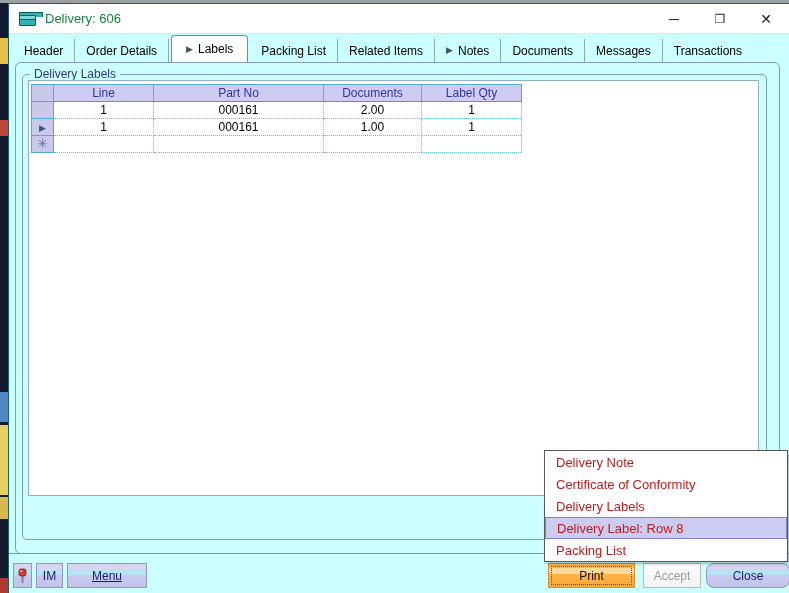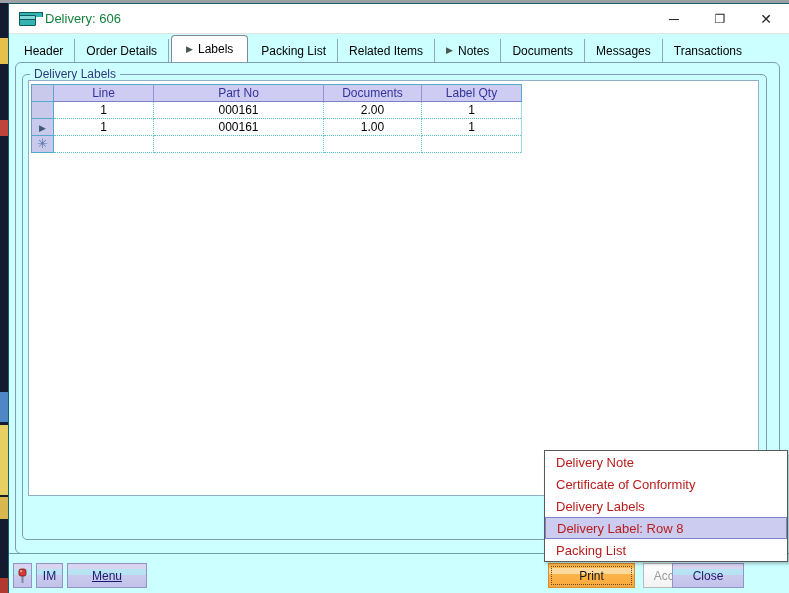--- a/index.html
+++ b/index.html
@@ -86,21 +86,21 @@
          display:flex; align-items:center; justify-content:center;
          background:linear-gradient(180deg,#d9d5f1 0%,#d9d5f1 20%,#b7e3f2 20%,#b7e3f2 46%,#cbcaee 46%,#c2c1e9 100%); }
   .btn-pin  { left:4px;  width:19px; }
   .btn-im   { left:27px; width:27px; }
   .btn-menu { left:58px; width:80px;text-decoration:underline; }
   .btn-print { left:539px; width:87px; border:1px solid #d98e2b; color:#161616;
          background:linear-gradient(180deg,#fbb74e 0%,#fbb74e 18%,#fdda9b 18%,#fdda9b 42%,#fbb44a 42%,#f9a93c 100%);
          outline:1px dotted #6b4a10; outline-offset:-4px; }
   .btn-accept { left:634px; width:58px; border:1px solid #b9b9b9; color:#9b9b9b;
          background:linear-gradient(180deg,#ffffff,#f2f2f2); }
-  .btn-close { left:663px; width:72px; }
+  .btn-close { left:697px; width:84px;border-radius:8px; }
 
   .pin-svg { width:11px; height:16px; display:block; }
 </style>
 </head>
 <body>
 
 <div class="screen">
 
   <div class="desktop-strip">
     <div class="blob b1"></div>

